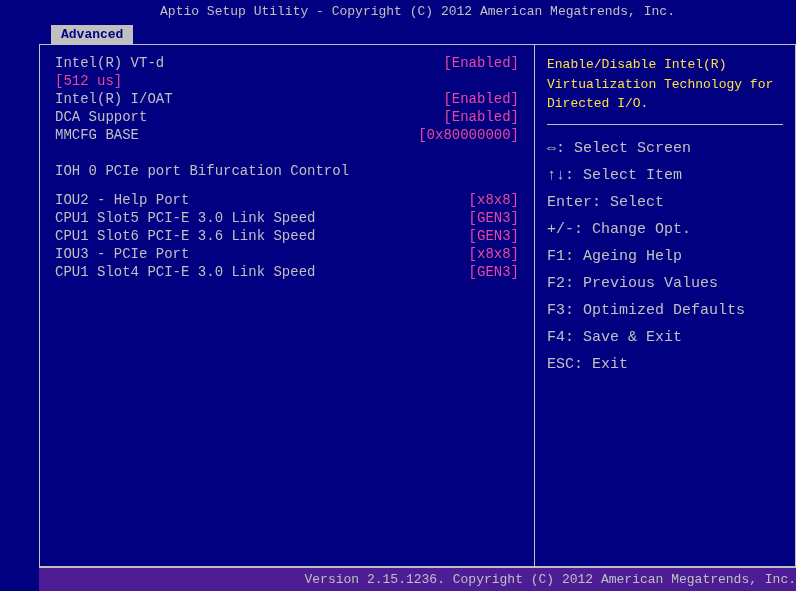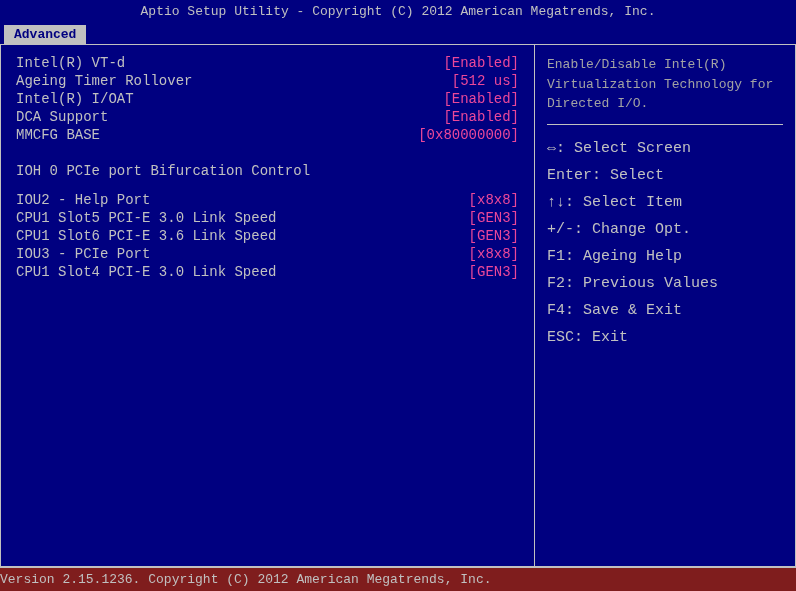--- a/index.html
+++ b/index.html
@@ -17,33 +17,35 @@
       color: #c0c0c0;
       overflow: hidden;
     }
 
     .screen {
       width: 796px;
       height: 591px;
       display: flex;
       flex-direction: column;
       background-color: #000080;
+      padding-left: 39px;
     }
 
     .title-bar {
       background-color: #000080;
       color: #c0c0c0;
       text-align: center;
       padding: 4px 0;
       font-size: 13px;
     }
 
     .tab-bar {
       background-color: #000080;
       padding: 2px 0 0 0;
+      margin-left: 8px;
     }
 
     .tab {
       display: inline-block;
       background-color: #c0c0c0;
       color: #000080;
       padding: 2px 10px;
       font-weight: bold;
       font-size: 13px;
       margin-left: 4px;
@@ -89,40 +91,40 @@
     .section-header {
       color: #c0c0c0;
       margin: 10px 0 5px 0;
     }
 
     .spacer {
       height: 8px;
     }
 
     .help-text {
-      color: #a3a3a3;
+      color: #fde047;
       margin-bottom: 8px;
       line-height: 1.5;
     }
 
     .divider {
       border-top: 1px solid #c0c0c0;
       margin: 10px 0;
     }
 
     .key-help {
       color: #c0c0c0;
       line-height: 1.8;
       font-size: 15px;
     }
 
     .footer {
-      background-color: #7f1d1d;
-      color: #c0c0c0;
-      text-align: left;
+      background-color: #4c1d95;
+      color: #c0c0c0;
+      text-align: right;
       padding: 4px 0;
       border-top: 1px solid #c0c0c0;
       font-size: 13px;
     }
   </style>
 </head>
 <body>
 
 <div class="screen">
 
@@ -139,21 +141,20 @@
   <div class="main-content">
 
     <div class="left-panel">
 
       <div>
         <div class="setting-row">
           <span class="setting-label">Intel(R) VT-d</span>
           <span class="setting-value">[Enabled]</span>
         </div>
         <div class="setting-row">
-          <span class="setting-label">Ageing Timer Rollover</span>
           <span class="setting-value">[512 us]</span>
         </div>
         <div class="setting-row">
           <span class="setting-label">Intel(R) I/OAT</span>
           <span class="setting-value">[Enabled]</span>
         </div>
         <div class="setting-row">
           <span class="setting-label">DCA Support</span>
           <span class="setting-value">[Enabled]</span>
         </div>
@@ -199,25 +200,26 @@
     <div class="right-panel">
 
       <div class="help-text">
         <span>Enable/Disable Intel(R) Virtualization Technology for Directed I/O.</span>
       </div>
 
       <div class="divider"></div>
 
       <div class="key-help">
         <div>⇔: Select Screen</div>
+        <div>↑↓: Select Item</div>
         <div>Enter: Select</div>
-        <div>↑↓: Select Item</div>
         <div>+/-: Change Opt.</div>
         <div>F1: Ageing Help</div>
         <div>F2: Previous Values</div>
+        <div>F3: Optimized Defaults</div>
         <div>F4: Save &amp; Exit</div>
         <div>ESC: Exit</div>
       </div>
 
     </div>
 
   </div>
 
   <div class="footer">
     <span>Version 2.15.1236. Copyright (C) 2012 American Megatrends, Inc.</span>

